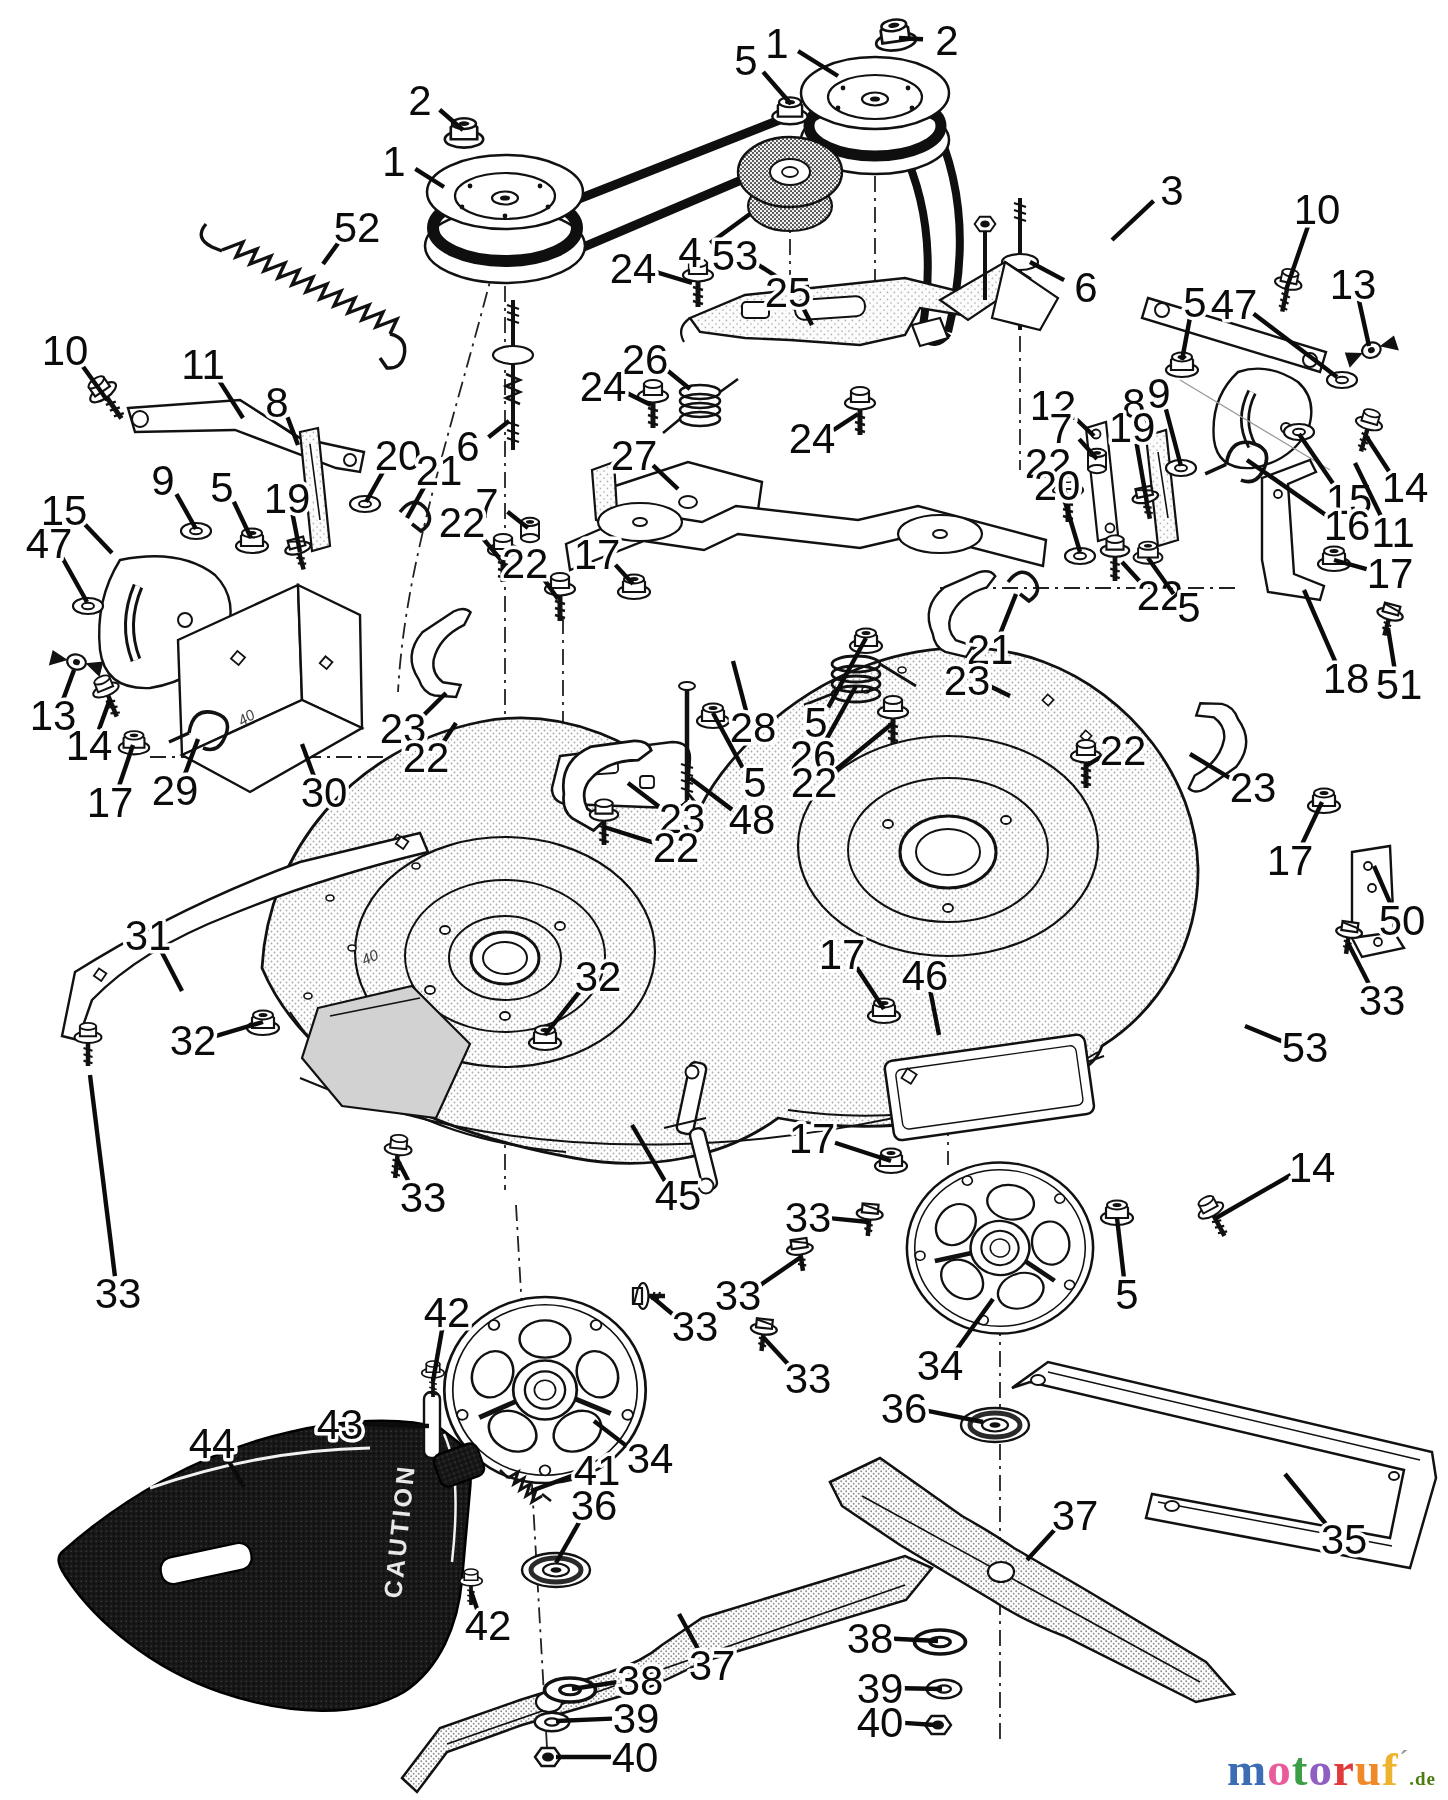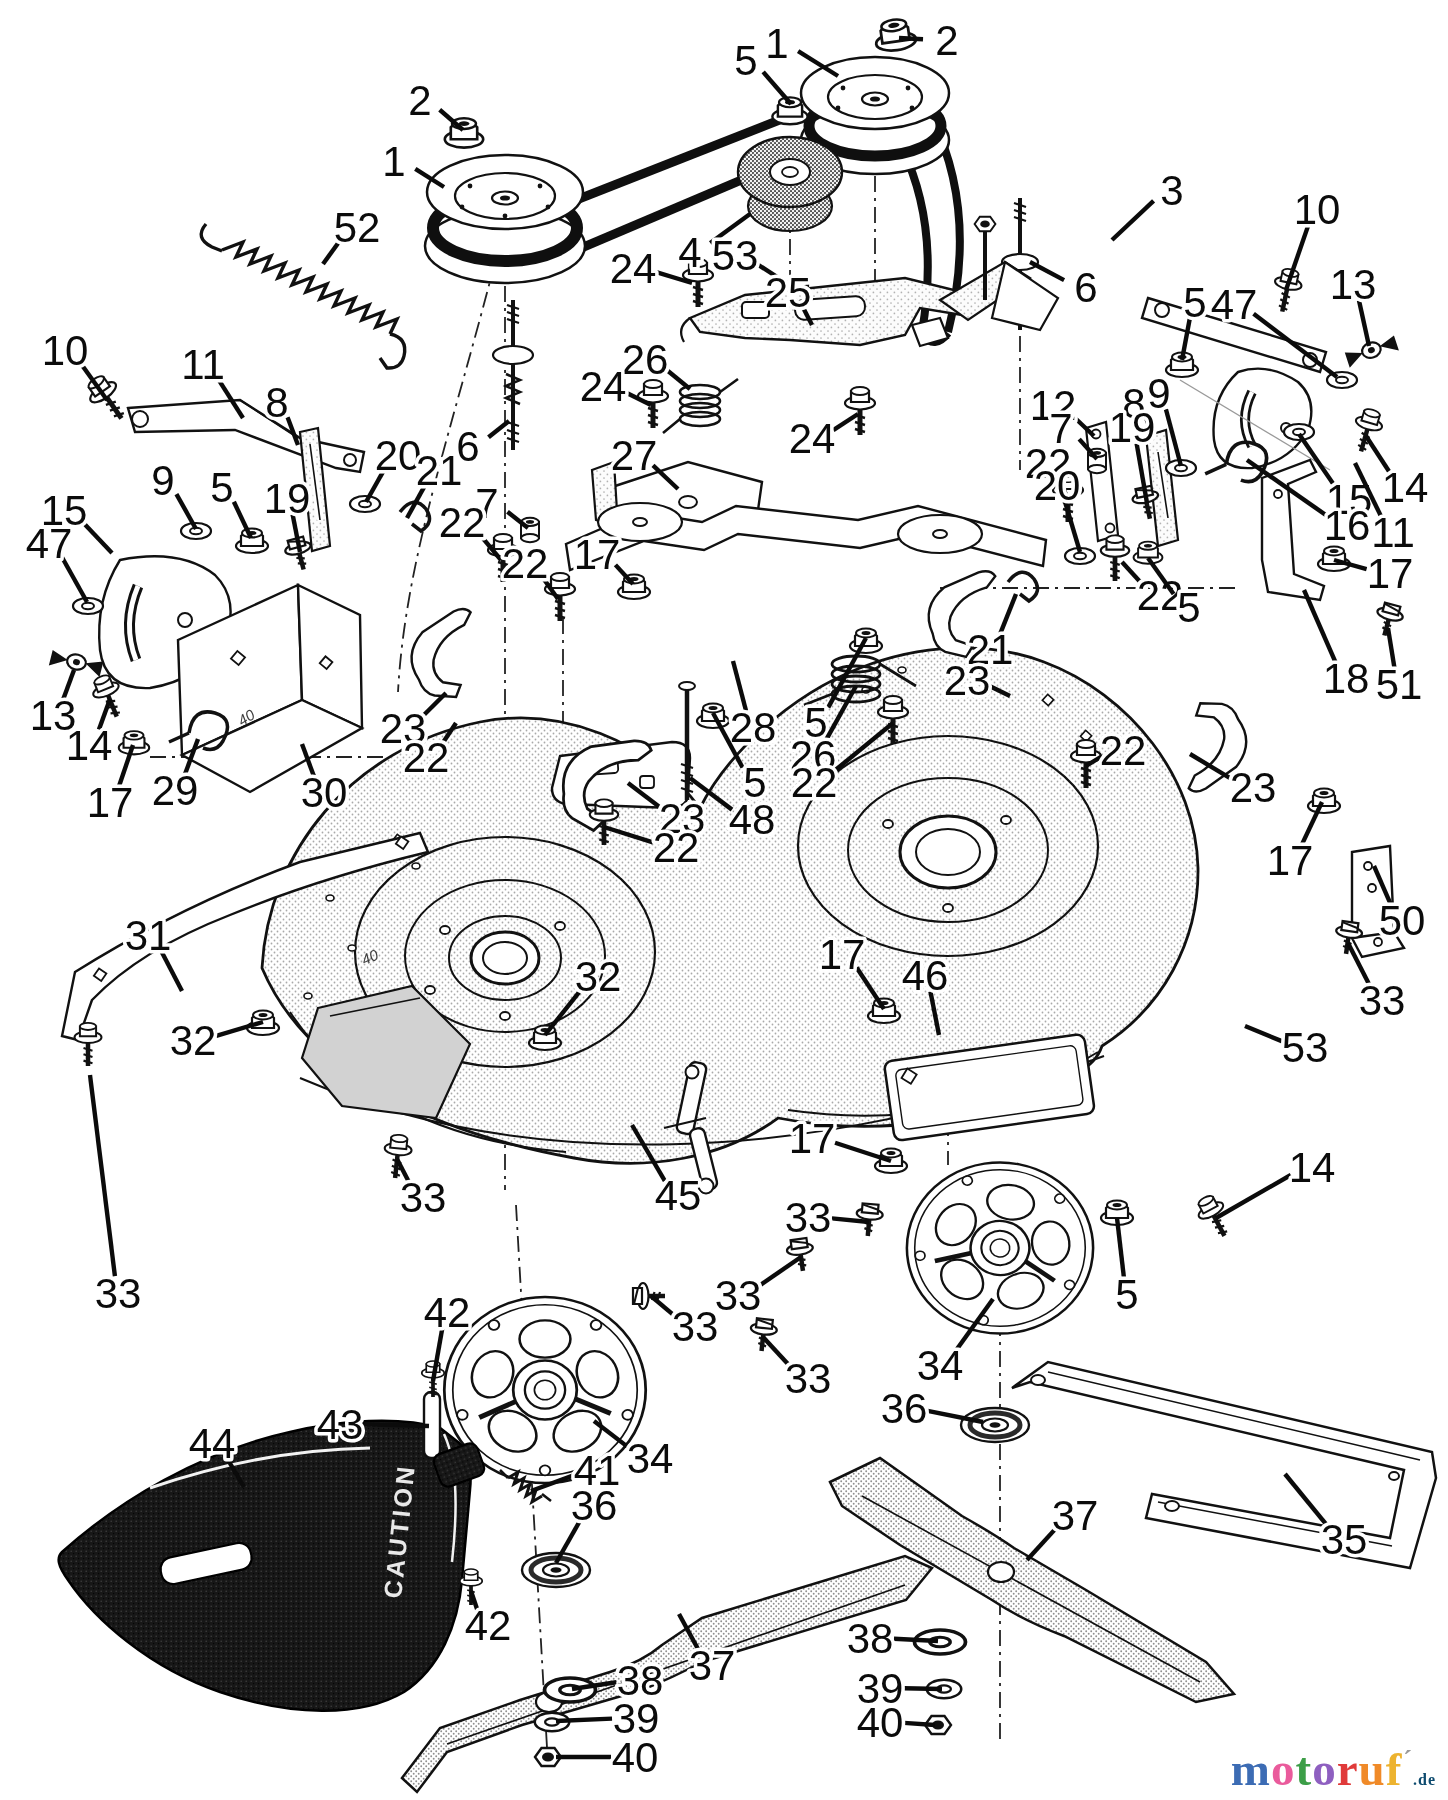--- a/index.html
+++ b/index.html
@@ -9,21 +9,21 @@
   text.callout{font:42px "Liberation Sans",sans-serif;fill:#0b0b0b;text-anchor:middle;
                dominant-baseline:central;paint-order:stroke;stroke:#ffffff;stroke-width:7px;
                stroke-linejoin:round;}
   line.leader{stroke:#0b0b0b;stroke-width:4.4;}
   .decal-caution{font:bold 25px "Liberation Sans",sans-serif;fill:#e8e8e8;letter-spacing:3px;
                  text-anchor:middle;}
   .stamp{font:italic 15px "Liberation Sans",sans-serif;fill:#3d3d3d;text-anchor:middle;}
   .wm{position:absolute;right:12px;bottom:4px;font-family:"Liberation Serif",serif;
       font-weight:bold;font-size:47px;letter-spacing:1px;white-space:nowrap;}
   .wm .wmtick{color:#9a9a9a;font-size:26px;vertical-align:super;margin-left:1px;}
-  .wm .wmtld{font-size:16px;color:#0c4a6e;}
+  .wm .wmtld{font-size:19px;color:#4d7c0f;}
 </style>
 </head>
 <body>
 
 <div class="stage">
 
 <svg id="art" width="1448" height="1800" viewBox="0 0 1448 1800">
   <defs>
     <pattern id="pdots" width="6" height="6" patternUnits="userSpaceOnUse">
       <rect width="6" height="6" fill="#ffffff"></rect>

